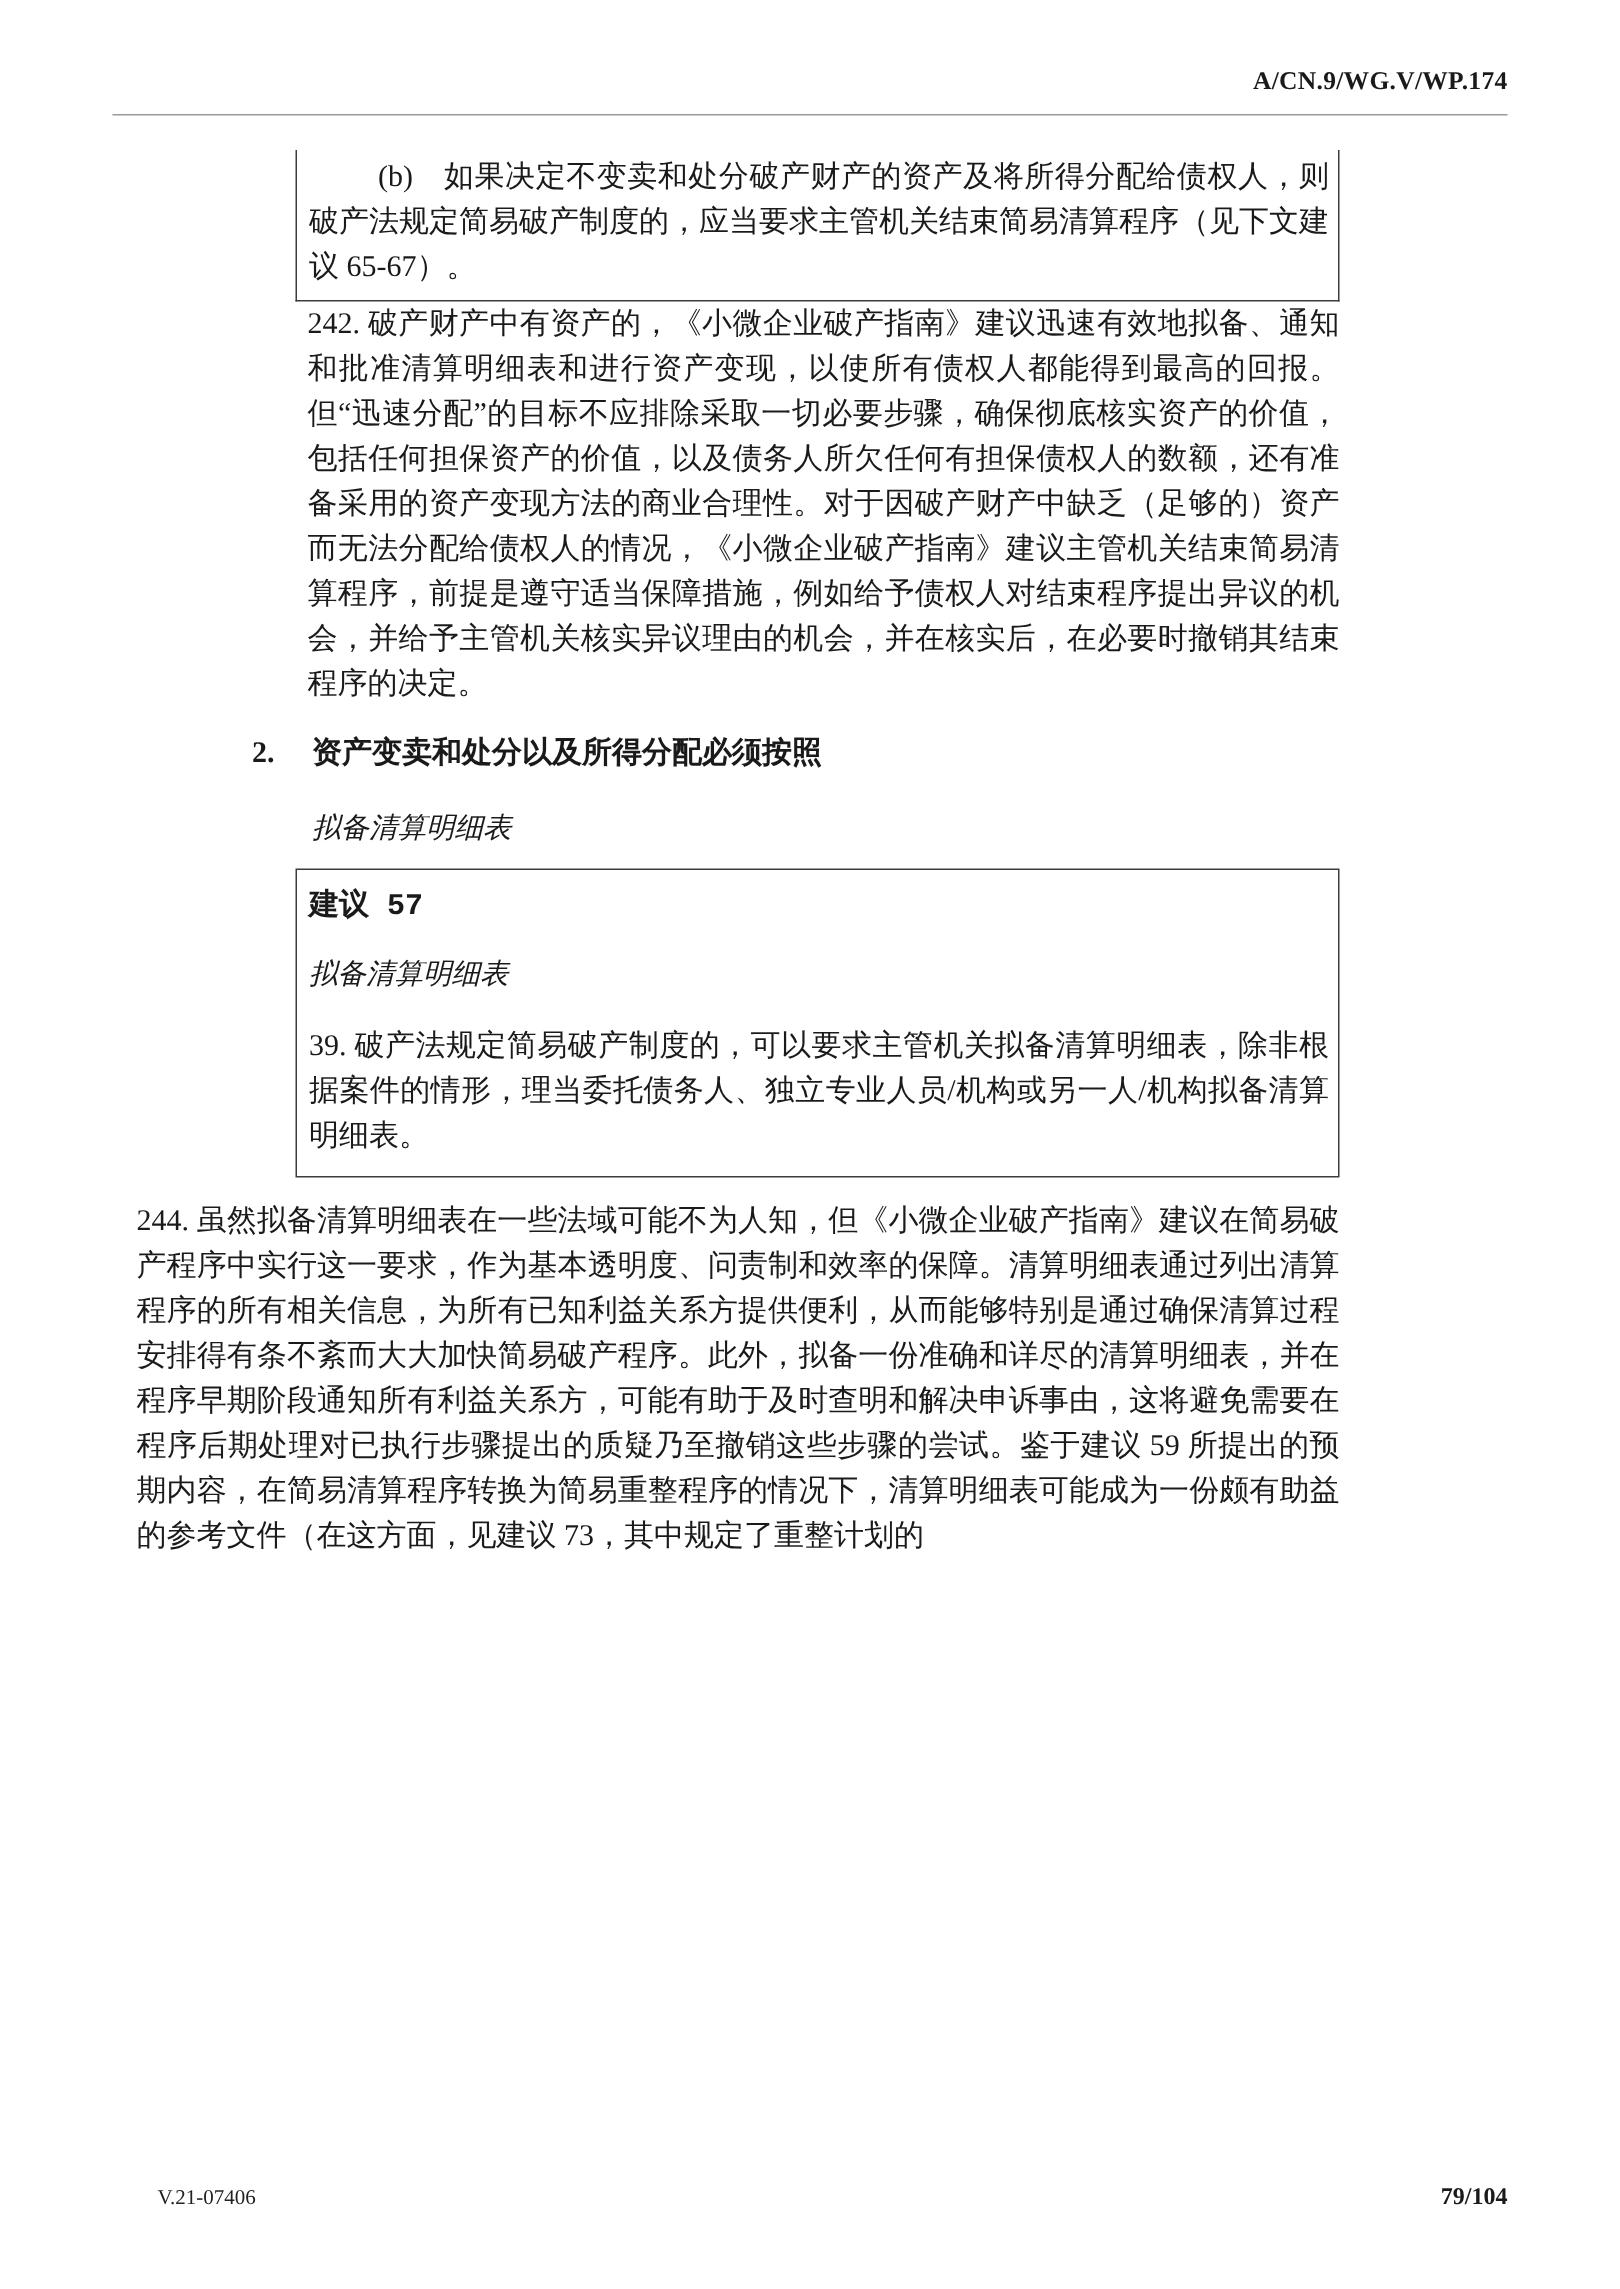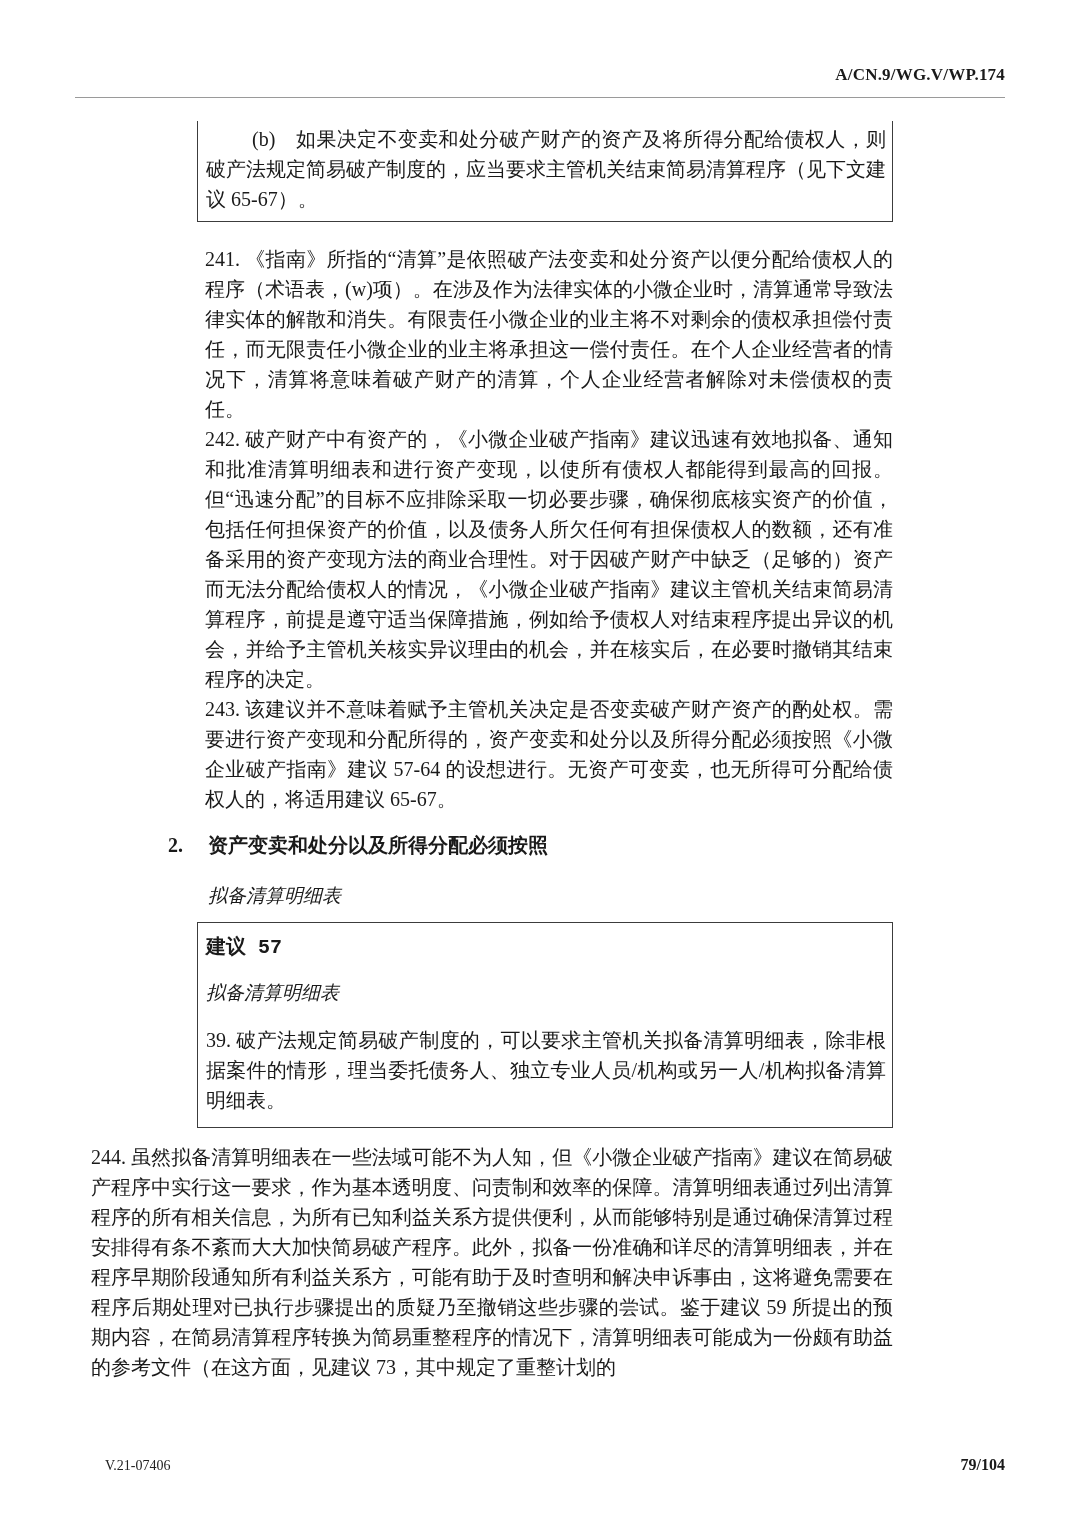--- a/index.html
+++ b/index.html
@@ -9,21 +9,21 @@
   }
   .page {
     position: relative;
     width: 1080px;
     height: 1526px;
     margin: 0 auto;
     background: #ffffff;
     color: #1a1a1a;
     font-family: "Liberation Serif", "DejaVu Serif", serif;
     box-sizing: border-box;
-    padding: 65px 75px 52px 75px;
+    padding: 44px 75px 52px 75px;
     display: flex;
     flex-direction: column;
     overflow: hidden;
   }
   
   .doc-header {
     flex: 0 0 auto;
   }
   .doc-symbol {
     text-align: right;
@@ -132,25 +132,23 @@
     <div class="doc-symbol">A/CN.9/WG.V/WP.174</div>
     <hr class="header-rule">
   </header>
 
   <main>
 
     <div class="quote-box">
       <p>(b)　如果决定不变卖和处分破产财产的资产及将所得分配给债权人，则破产法规定简易破产制度的，应当要求主管机关结束简易清算程序（见下文建议 65-67）。</p>
     </div>
 
-    <p class="body-para mt-first">241. 《指南》所指的“清算”是依照破产法变卖和处分资产以便分配给债权人的程序（术语表，(w)项）。在涉及作为法律实体的小微企业时，清算通常导致法律实体的解散和消失。有限责任小微企业的业主将不对剩余的债权承担偿付责任，而无限责任小微企业的业主将承担这一偿付责任。在个人企业经营者的情况下，清算将意味着破产财产的清算，个人企业经营者解除对未偿债权的责任。</p>
 
     <p class="body-para mt-para">242. 破产财产中有资产的，《小微企业破产指南》建议迅速有效地拟备、通知和批准清算明细表和进行资产变现，以使所有债权人都能得到最高的回报。但“迅速分配”的目标不应排除采取一切必要步骤，确保彻底核实资产的价值，包括任何担保资产的价值，以及债务人所欠任何有担保债权人的数额，还有准备采用的资产变现方法的商业合理性。对于因破产财产中缺乏（足够的）资产而无法分配给债权人的情况，《小微企业破产指南》建议主管机关结束简易清算程序，前提是遵守适当保障措施，例如给予债权人对结束程序提出异议的机会，并给予主管机关核实异议理由的机会，并在核实后，在必要时撤销其结束程序的决定。</p>
 
-    <p class="body-para mt-para">243. 该建议并不意味着赋予主管机关决定是否变卖破产财产资产的酌处权。需要进行资产变现和分配所得的，资产变卖和处分以及所得分配必须按照《小微企业破产指南》建议 57-64 的设想进行。无资产可变卖，也无所得可分配给债权人的，将适用建议 65-67。</p>
 
     <div class="section-heading">
       <span class="sec-num">2.</span>
       <span class="sec-title">资产变卖和处分以及所得分配必须按照</span>
     </div>
 
     <p class="run-in-subheading">拟备清算明细表</p>
 
     <div class="rec-box">
       <p class="rec-title">建议 57</p>

